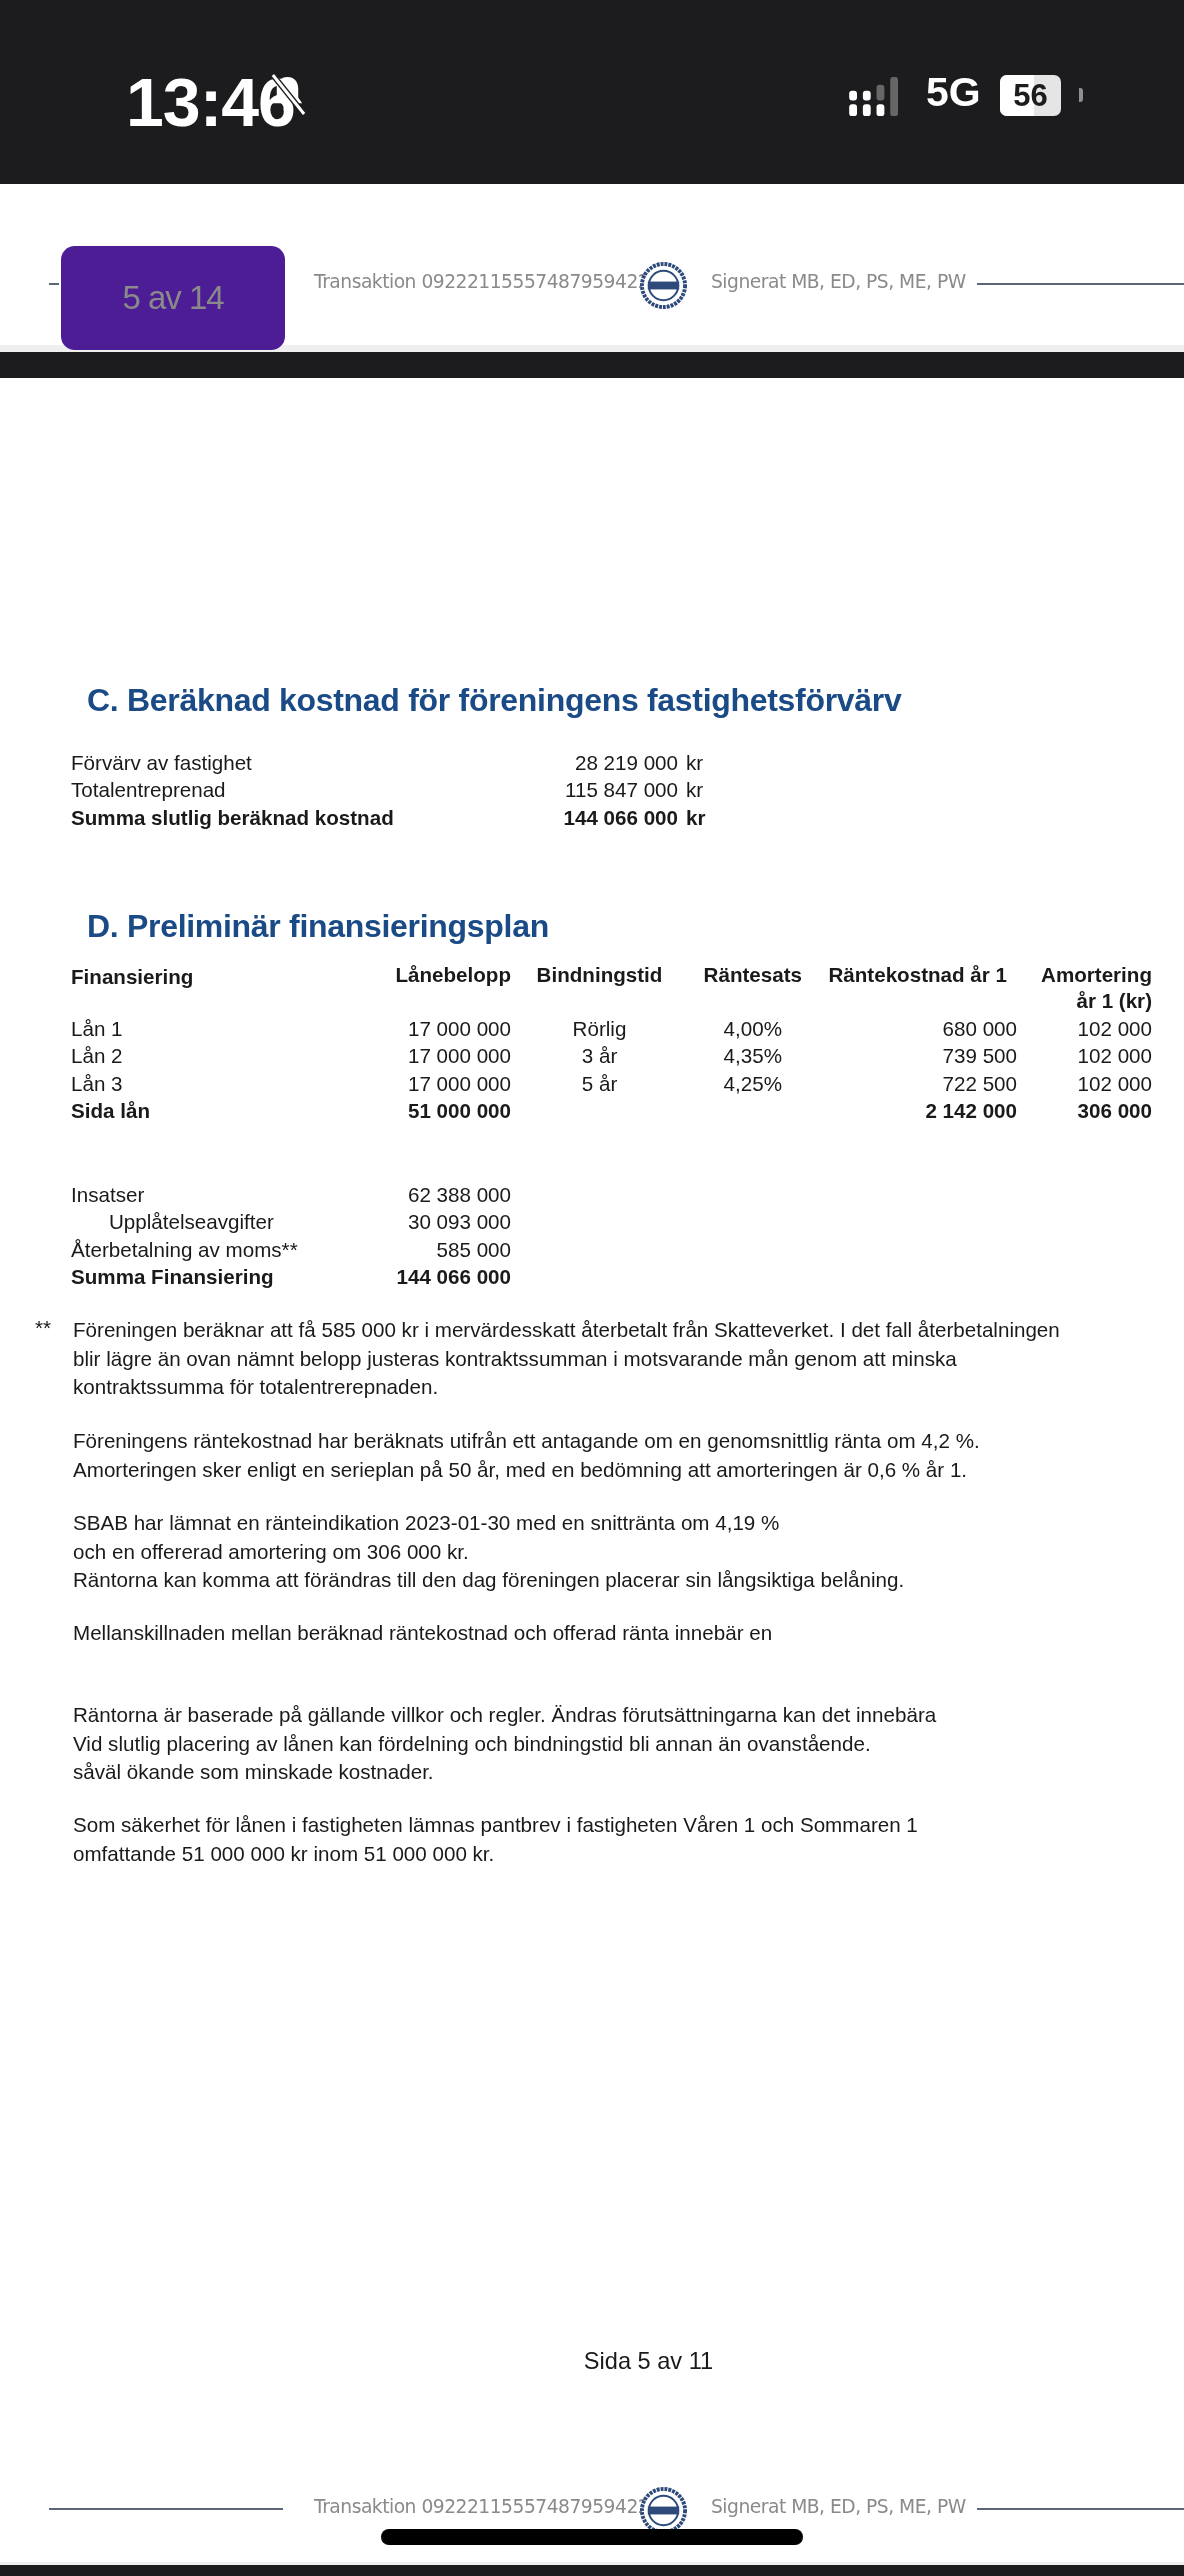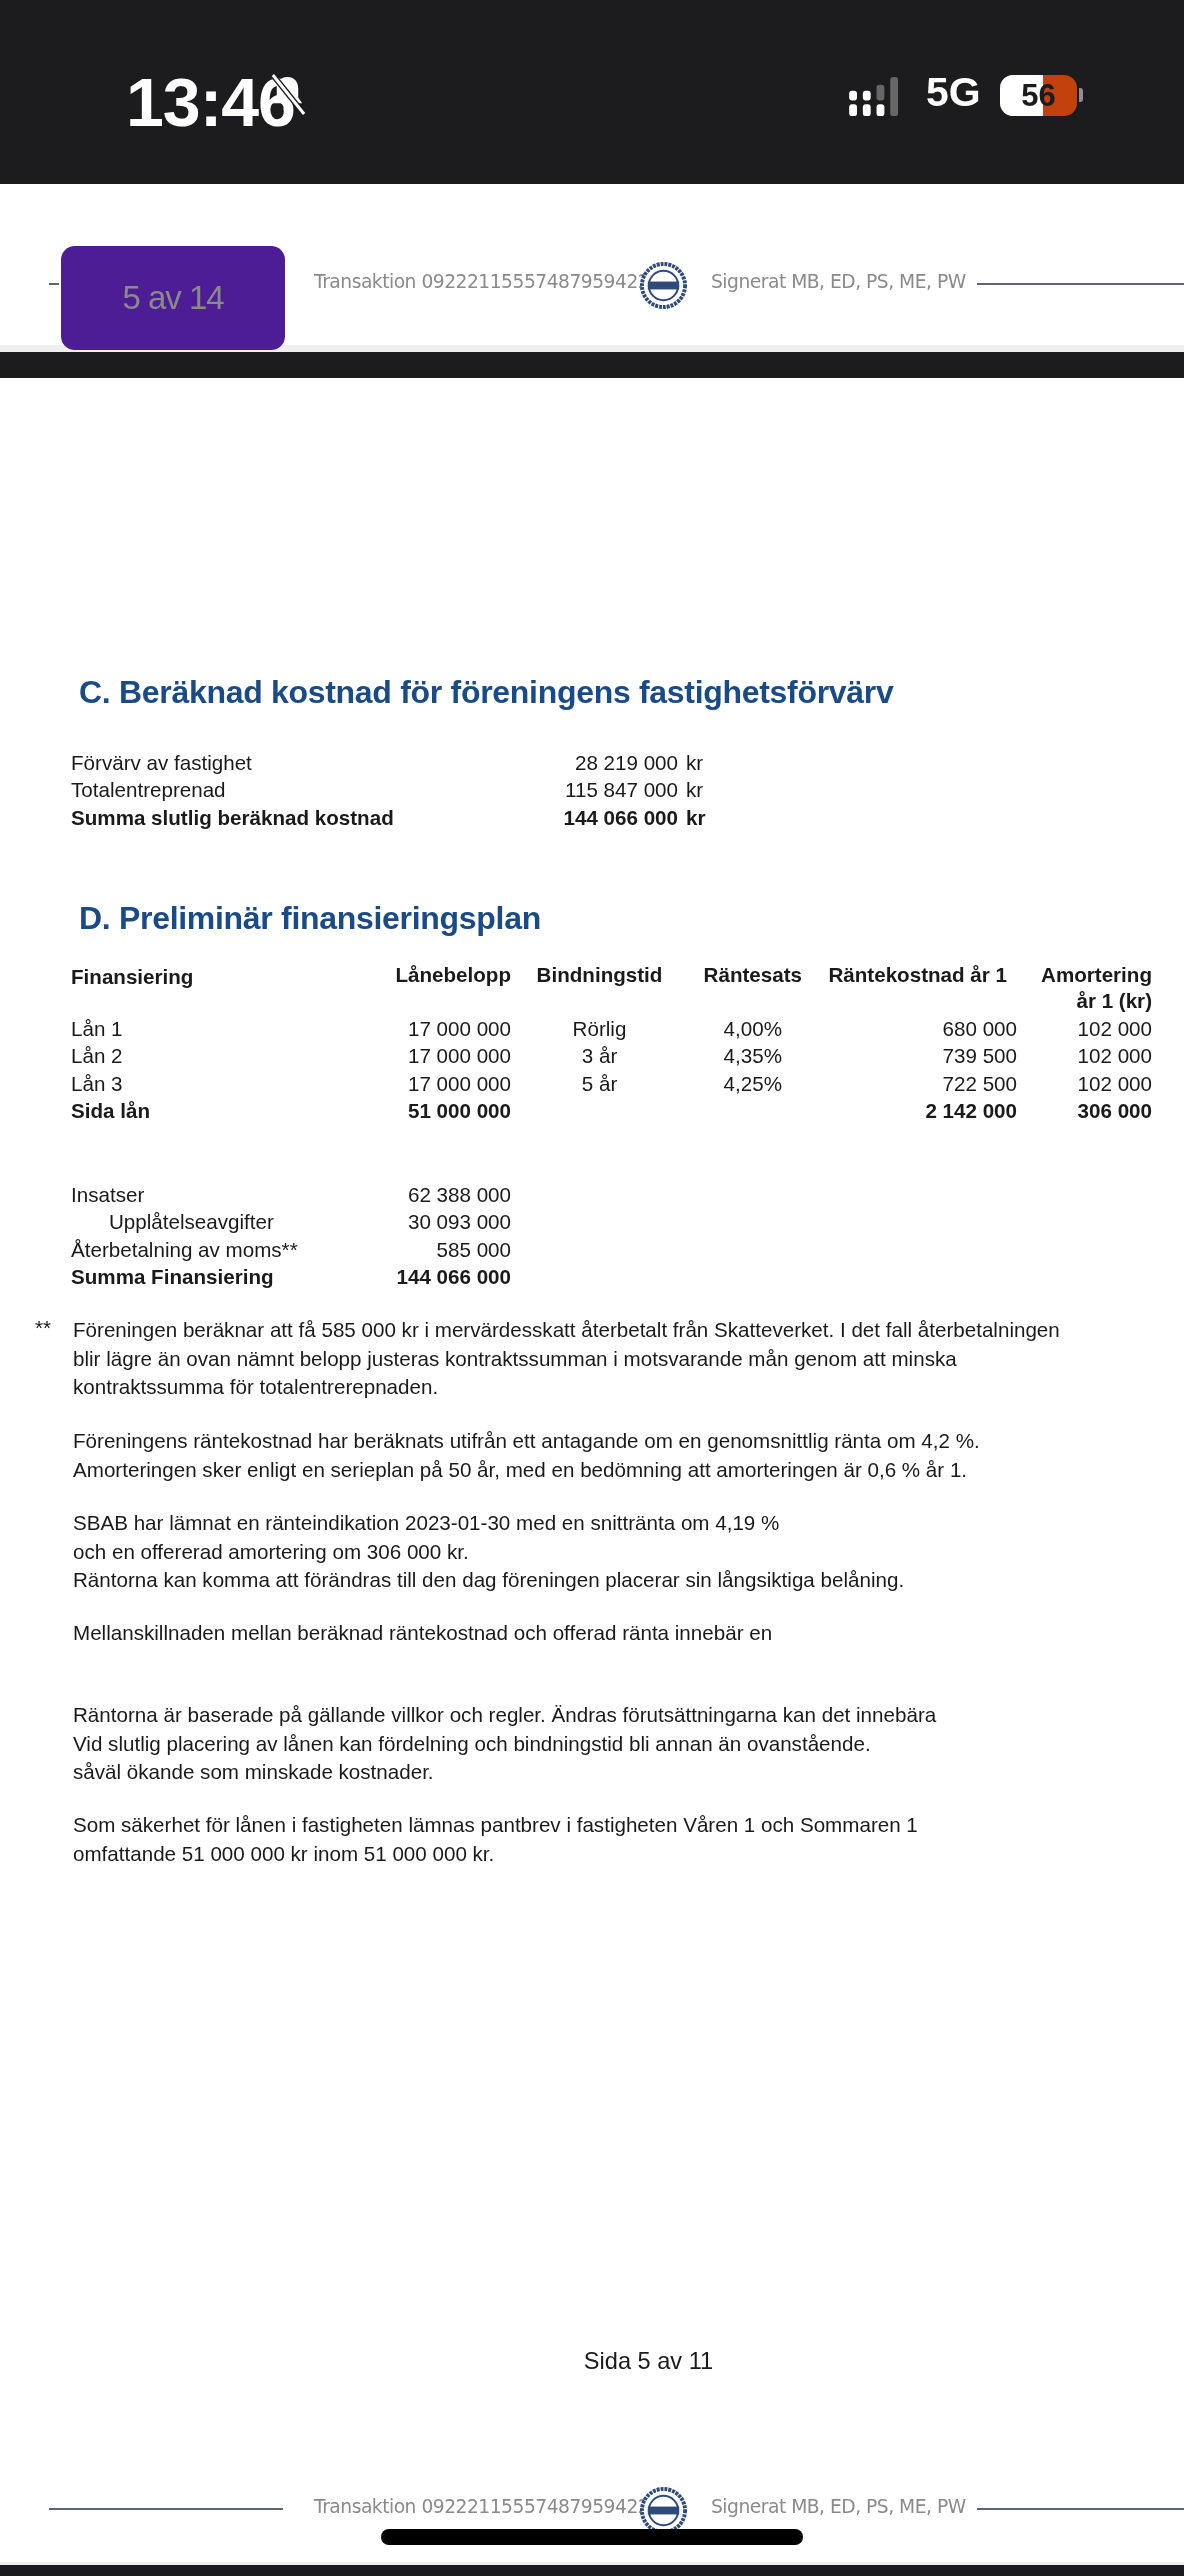--- a/index.html
+++ b/index.html
@@ -2,36 +2,36 @@
 <html><head>
 <meta charset="utf-8">
 <style>
   html, body { margin:0; padding:0; }
   body { width:1185px; height:2576px; position:relative; background:#ffffff; overflow:hidden; font-family:"Liberation Sans", sans-serif; color:#111; }
   .statusbar { position:absolute; left:0; top:0; width:1185px; height:184px; background:#1c1c1e; color:#fff; }
   .time { position:absolute; left:126px; top:63px; font-size:68px; font-weight:bold; letter-spacing:-1px; }
   .bell { position:absolute; left:267px; top:71px; width:41px; height:47px; }
   .signal { position:absolute; left:849px; top:77px; width:59px; height:43px; }
   .net { position:absolute; left:926px; top:69px; font-size:41px; font-weight:bold; }
-  .battery { position:absolute; left:1000px; top:75px; width:77px; height:41px; border-radius:13px; background:#c2410c; overflow:hidden; }
+  .battery { position:absolute; left:1000px; top:75px; width:61px; height:41px; border-radius:7px; background:#e5e5e5; overflow:hidden; }
   .battery .fill { position:absolute; left:0; top:0; height:100%; background:#fff; }
   .battery .lvl { position:absolute; left:0; top:0; width:100%; text-align:center; line-height:41px; font-size:31px; font-weight:bold; color:#1c1c1e; }
   .battery-tip { position:absolute; left:1079px; top:88px; width:3.9px; height:13.8px; background:#8e8e93; border-radius:0 2.9px 2.9px 0; }
 
   .sigbar { position:absolute; left:0; width:1185px; height:45px; font-family:"DejaVu Sans", sans-serif; font-size:18.7px; color:#8a8a8a; }
   .sigbar .line-l { position:absolute; top:21.6px; height:2.9px; background:#5d6677; }
   .sigbar .line-r { position:absolute; top:21.6px; height:2.9px; background:#5d6677; }
   .sigbar .tx { position:absolute; left:314px; top:9.8px; letter-spacing:-0.5px; }
   .sigbar .sg { position:absolute; left:711px; top:9.8px; letter-spacing:-0.5px; }
   .sigbar .seal { position:absolute; left:639px; top:0px; width:49px; height:49px; }
 
   .topband { position:absolute; left:0; top:184px; width:1185px; height:161px; background:#fff; }
   .darkband { position:absolute; left:0; top:345px; width:1185px; height:33px; background:#1c1c1e; border-top:7.9px solid #efefef; box-sizing:border-box; }
   .pagepill { position:absolute; left:61px; top:246px; width:224px; height:104px; background:#4c1d95; border-radius:13.8px; font-size:33px; color:#8a8a8a; text-align:center; line-height:104px; letter-spacing:-1px; }
-  h2.sec { position:absolute; margin:8px; font-size:32px; font-weight:bold; color:#1a4b86; letter-spacing:-0.3px; }
+  h2.sec { position:absolute; margin:16px; font-size:32px; font-weight:bold; color:#1a4b86; letter-spacing:-0.3px; }
   .t { position:absolute; font-size:20.6px; white-space:nowrap; color:#1a1a1a; }
   .b { font-weight:bold; }
   .r { text-align:right; }
   .c { text-align:center; }
   .p { position:absolute; left:73px; font-size:20.6px; line-height:28.5px; width:1061px; color:#1a1a1a; }
   .pageno { position:absolute; left:0; width:1297px; text-align:center; font-size:23.6px; top:2348px; color:#1a1a1a; }
   .homebar { position:absolute; left:381px; top:2529px; width:422px; height:15.7px; background:#000; border-radius:7.9px; }
   .bottomdark { position:absolute; left:0; top:2562px; width:1185px; height:13.8px; background:#1c1c1e; border-top:3.9px solid #efefef; box-sizing:border-box; }
 </style>
 </head>

